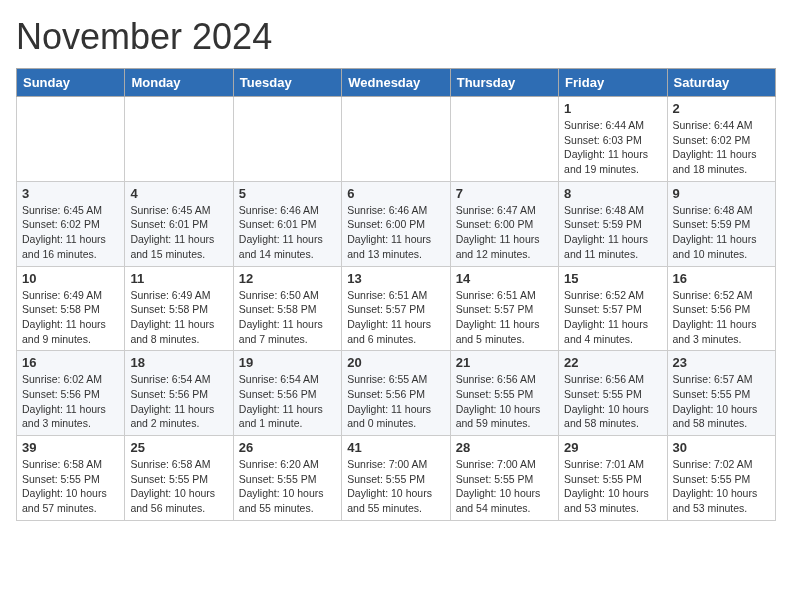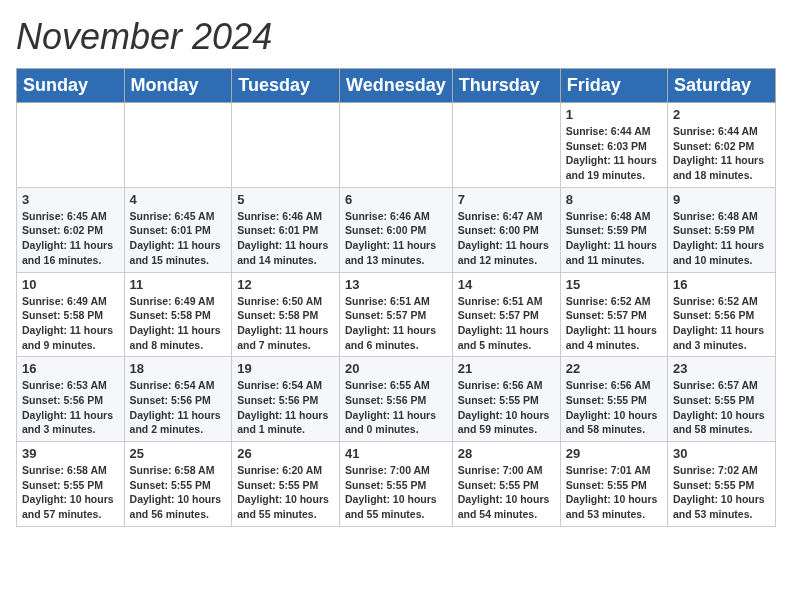--- a/index.html
+++ b/index.html
@@ -27,39 +27,38 @@
       line-height: 1.1;
     }
     .logo-general { color: #333; }
     .logo-blue { color: #2e6db4; }
     .logo-icon {
       width: 28px;
       height: 28px;
     }
     .title-block {
       text-align: center;
-      font-style: italic;
     }
     .month-title {
       font-size: 36px;
       font-weight: normal;
       color: #333;
     }
     .location {
       font-size: 16px;
       color: #555;
     }
     table {
       width: 100%;
       border-collapse: collapse;
     }
     thead tr th {
       background-color: #2e6db4;
       color: #fff;
-      font-size: 18px;
+      font-size: 13px;
       font-weight: bold;
       padding: 6px 6px;
       text-align: left;
       border: 1px solid #aaa;
     }
     tbody tr td {
       vertical-align: top;
       border: 1px solid #ccc;
       padding: 4px 5px;
       font-size: 11px;
@@ -74,21 +73,20 @@
     }
     .day-number {
       font-size: 13px;
       font-weight: bold;
       margin-bottom: 2px;
     }
     .day-info {
       font-size: 10.5px;
       line-height: 1.4;
       color: #333;
-      font-weight: bold;
     }
     .empty-cell {
       background: #fff !important;
     }
   </style>
 </head>
 <body>
 
 <div class="header">
   <div class="title-block">
@@ -212,21 +210,21 @@
         <td>
           <div class="day-number">16</div>
           <div class="day-info" style="white-space: pre-line;">Sunrise: 6:52 AM
 Sunset: 5:56 PM
 Daylight: 11 hours and 3 minutes.</div>
         </td>
       </tr>
       <tr>
         <td>
           <div class="day-number">16</div>
-          <div class="day-info" style="white-space: pre-line;">Sunrise: 6:53 AM
+          <div class="day-info" style="white-space: pre-line;">Sunrise: 6:02 AM
 Sunset: 5:56 PM
 Daylight: 11 hours and 3 minutes.</div>
         </td>
         <td>
           <div class="day-number">18</div>
           <div class="day-info" style="white-space: pre-line;">Sunrise: 6:54 AM
 Sunset: 5:56 PM
 Daylight: 11 hours and 2 minutes.</div>
         </td>
         <td>

